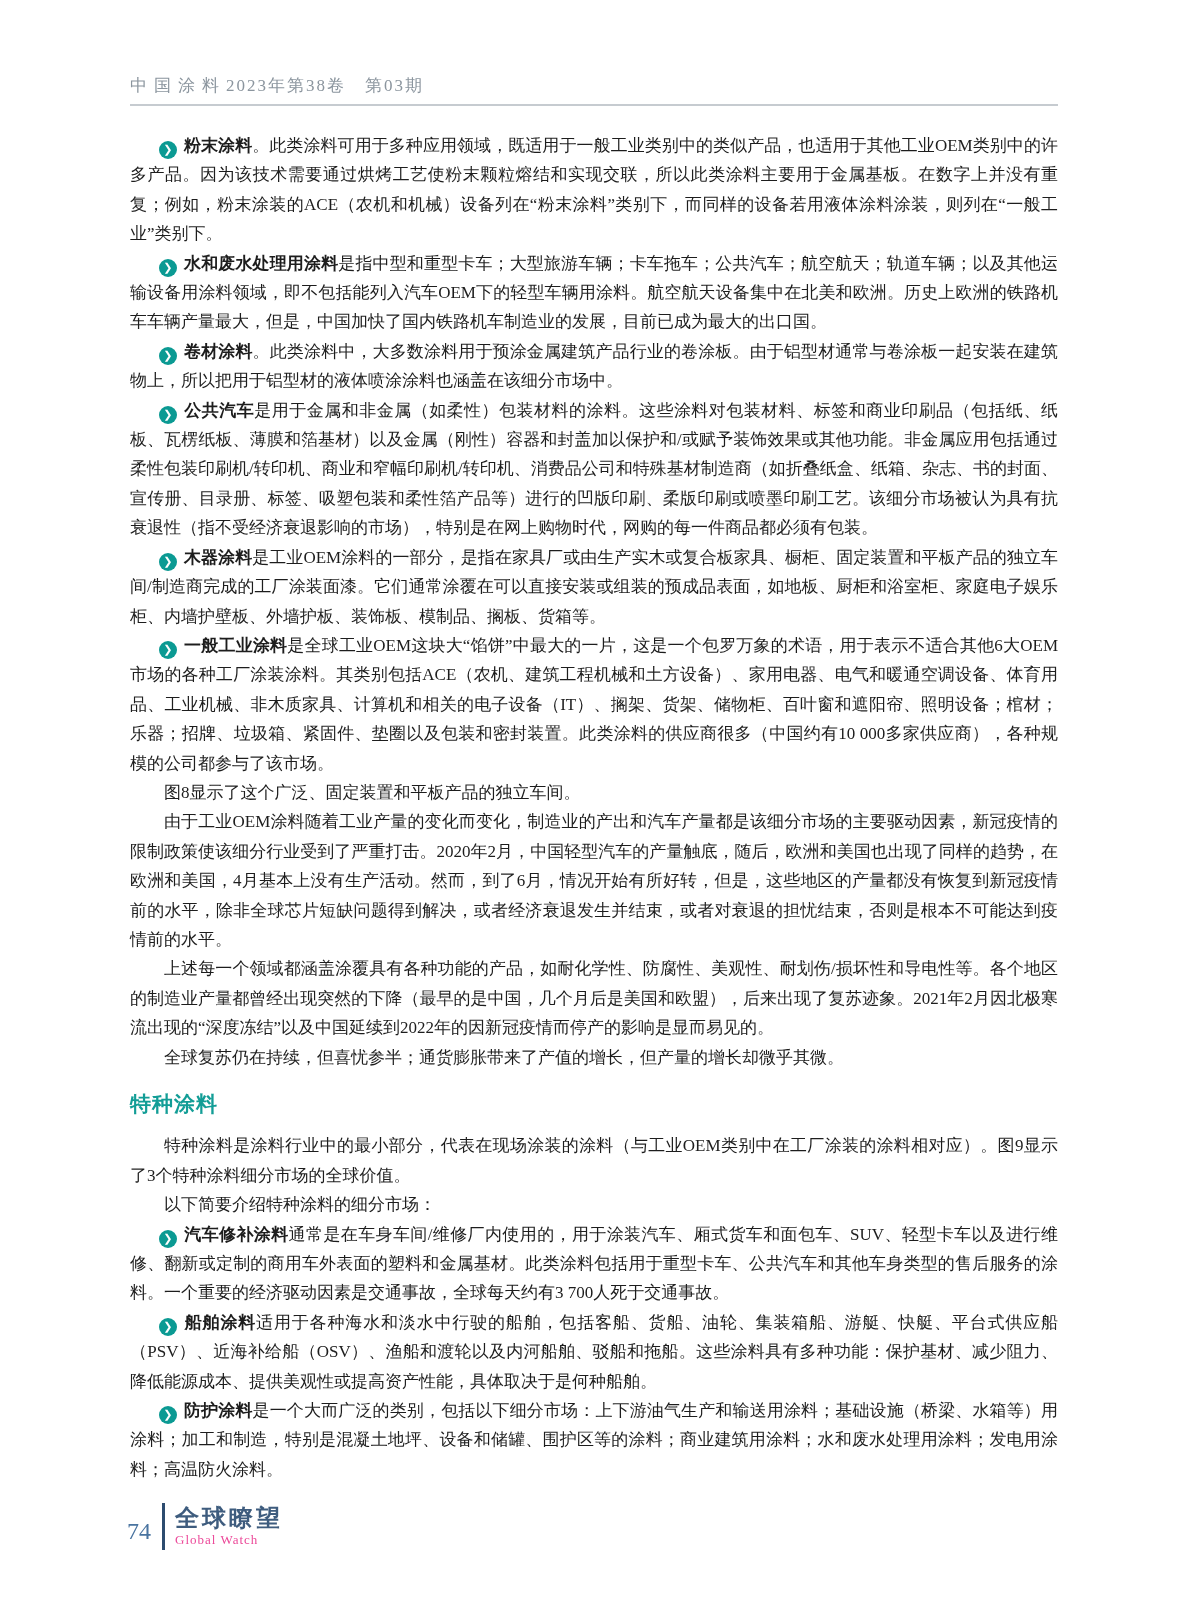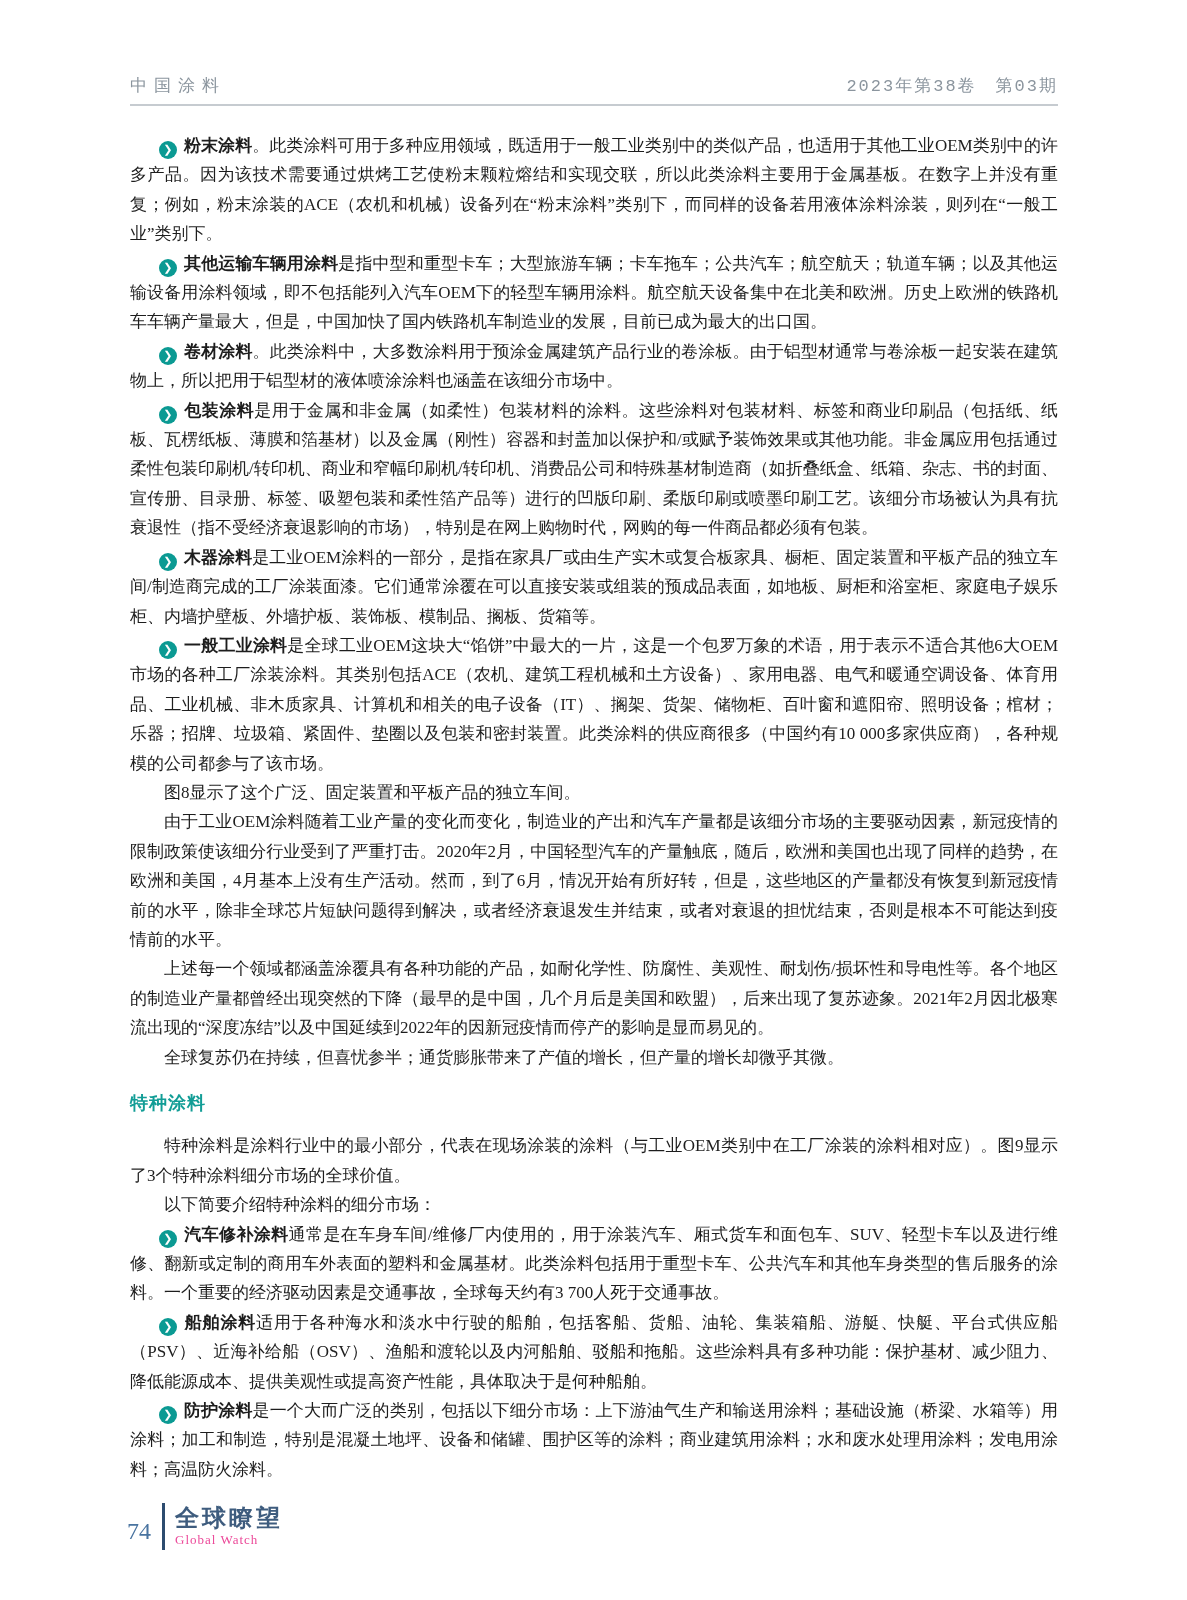--- a/index.html
+++ b/index.html
@@ -7,26 +7,25 @@
     position:relative;
     width:1187px;height:1600px;
     margin:0 auto;
     background:#ffffff;
     font-family:"Liberation Serif", serif;
     overflow:hidden;
   }
   
   .page-header{
     position:absolute;top:74px;left:130px;width:928px;
-    display:flex;justify-content:space-between;align-items:flex-end;
+    display:flex;justify-content:flex-start;align-items:flex-end;
     padding-bottom:7px;
     border-bottom:2px solid #c6cbd0;
     color:#8b959e;
     font-size:17px;
-    font-family:Liberation Mono, monospace;
   }
   .journal-name{letter-spacing:7px;}
   .issue-info{letter-spacing:2px;}
   
   .content{
     position:absolute;top:131px;left:130px;width:928px;
     color:#1d1d1d;
     font-size:17px;line-height:29.4px;
     text-align:justify;
   }
@@ -41,21 +40,21 @@
     font-size:11px;font-weight:bold;text-align:center;
     text-indent:0;
     margin-right:7px;
     vertical-align:-2px;
     font-family:"DejaVu Sans", sans-serif;
   }
   .term{font-weight:bold;font-family:Liberation Sans, sans-serif;}
   .section-heading{
     margin:17px 0 13px 0;
     color:#129d96;
-    font-size:18px;font-weight:bold;
+    font-size:21px;font-weight:bold;
     font-family:"Liberation Sans", sans-serif;
     letter-spacing:1px;
     text-align:left;
   }
   
   .page-footer{
     position:absolute;left:127px;bottom:50px;
     display:flex;align-items:center;
   }
   .page-number{
@@ -82,25 +81,25 @@
 
   <div class="page-header">
     <span class="journal-name">中国涂料</span>
     <span class="issue-info">2023年第38卷　第03期</span>
   </div>
 
   <div class="content">
 
     <p class="bullet-para"><span class="bullet-icon">❯</span><span class="term">粉末涂料</span><span>。此类涂料可用于多种应用领域，既适用于一般工业类别中的类似产品，也适用于其他工业OEM类别中的许多产品。因为该技术需要通过烘烤工艺使粉末颗粒熔结和实现交联，所以此类涂料主要用于金属基板。在数字上并没有重复；例如，粉末涂装的ACE（农机和机械）设备列在“粉末涂料”类别下，而同样的设备若用液体涂料涂装，则列在“一般工业”类别下。</span></p>
 
-    <p class="bullet-para"><span class="bullet-icon">❯</span><span class="term">其他运输车辆用涂料</span><span>是指中型和重型卡车；大型旅游车辆；卡车拖车；公共汽车；航空航天；轨道车辆；以及其他运输设备用涂料领域，即不包括能列入汽车OEM下的轻型车辆用涂料。航空航天设备集中在北美和欧洲。历史上欧洲的铁路机车车辆产量最大，但是，中国加快了国内铁路机车制造业的发展，目前已成为最大的出口国。</span></p>
+    <p class="bullet-para"><span class="bullet-icon">❯</span><span class="term">水和废水处理用涂料</span><span>是指中型和重型卡车；大型旅游车辆；卡车拖车；公共汽车；航空航天；轨道车辆；以及其他运输设备用涂料领域，即不包括能列入汽车OEM下的轻型车辆用涂料。航空航天设备集中在北美和欧洲。历史上欧洲的铁路机车车辆产量最大，但是，中国加快了国内铁路机车制造业的发展，目前已成为最大的出口国。</span></p>
 
     <p class="bullet-para"><span class="bullet-icon">❯</span><span class="term">卷材涂料</span><span>。此类涂料中，大多数涂料用于预涂金属建筑产品行业的卷涂板。由于铝型材通常与卷涂板一起安装在建筑物上，所以把用于铝型材的液体喷涂涂料也涵盖在该细分市场中。</span></p>
 
-    <p class="bullet-para"><span class="bullet-icon">❯</span><span class="term">包装涂料</span><span>是用于金属和非金属（如柔性）包装材料的涂料。这些涂料对包装材料、标签和商业印刷品（包括纸、纸板、瓦楞纸板、薄膜和箔基材）以及金属（刚性）容器和封盖加以保护和/或赋予装饰效果或其他功能。非金属应用包括通过柔性包装印刷机/转印机、商业和窄幅印刷机/转印机、消费品公司和特殊基材制造商（如折叠纸盒、纸箱、杂志、书的封面、宣传册、目录册、标签、吸塑包装和柔性箔产品等）进行的凹版印刷、柔版印刷或喷墨印刷工艺。该细分市场被认为具有抗衰退性（指不受经济衰退影响的市场），特别是在网上购物时代，网购的每一件商品都必须有包装。</span></p>
+    <p class="bullet-para"><span class="bullet-icon">❯</span><span class="term">公共汽车</span><span>是用于金属和非金属（如柔性）包装材料的涂料。这些涂料对包装材料、标签和商业印刷品（包括纸、纸板、瓦楞纸板、薄膜和箔基材）以及金属（刚性）容器和封盖加以保护和/或赋予装饰效果或其他功能。非金属应用包括通过柔性包装印刷机/转印机、商业和窄幅印刷机/转印机、消费品公司和特殊基材制造商（如折叠纸盒、纸箱、杂志、书的封面、宣传册、目录册、标签、吸塑包装和柔性箔产品等）进行的凹版印刷、柔版印刷或喷墨印刷工艺。该细分市场被认为具有抗衰退性（指不受经济衰退影响的市场），特别是在网上购物时代，网购的每一件商品都必须有包装。</span></p>
 
     <p class="bullet-para"><span class="bullet-icon">❯</span><span class="term">木器涂料</span><span>是工业OEM涂料的一部分，是指在家具厂或由生产实木或复合板家具、橱柜、固定装置和平板产品的独立车间/制造商完成的工厂涂装面漆。它们通常涂覆在可以直接安装或组装的预成品表面，如地板、厨柜和浴室柜、家庭电子娱乐柜、内墙护壁板、外墙护板、装饰板、模制品、搁板、货箱等。</span></p>
 
     <p class="bullet-para"><span class="bullet-icon">❯</span><span class="term">一般工业涂料</span><span>是全球工业OEM这块大“馅饼”中最大的一片，这是一个包罗万象的术语，用于表示不适合其他6大OEM市场的各种工厂涂装涂料。其类别包括ACE（农机、建筑工程机械和土方设备）、家用电器、电气和暖通空调设备、体育用品、工业机械、非木质家具、计算机和相关的电子设备（IT）、搁架、货架、储物柜、百叶窗和遮阳帘、照明设备；棺材；乐器；招牌、垃圾箱、紧固件、垫圈以及包装和密封装置。此类涂料的供应商很多（中国约有10 000多家供应商），各种规模的公司都参与了该市场。</span></p>
 
     <p class="plain">图8显示了这个广泛、固定装置和平板产品的独立车间。</p>
     <p class="plain">由于工业OEM涂料随着工业产量的变化而变化，制造业的产出和汽车产量都是该细分市场的主要驱动因素，新冠疫情的限制政策使该细分行业受到了严重打击。2020年2月，中国轻型汽车的产量触底，随后，欧洲和美国也出现了同样的趋势，在欧洲和美国，4月基本上没有生产活动。然而，到了6月，情况开始有所好转，但是，这些地区的产量都没有恢复到新冠疫情前的水平，除非全球芯片短缺问题得到解决，或者经济衰退发生并结束，或者对衰退的担忧结束，否则是根本不可能达到疫情前的水平。</p>
     <p class="plain">上述每一个领域都涵盖涂覆具有各种功能的产品，如耐化学性、防腐性、美观性、耐划伤/损坏性和导电性等。各个地区的制造业产量都曾经出现突然的下降（最早的是中国，几个月后是美国和欧盟），后来出现了复苏迹象。2021年2月因北极寒流出现的“深度冻结”以及中国延续到2022年的因新冠疫情而停产的影响是显而易见的。</p>
     <p class="plain">全球复苏仍在持续，但喜忧参半；通货膨胀带来了产值的增长，但产量的增长却微乎其微。</p>
 

